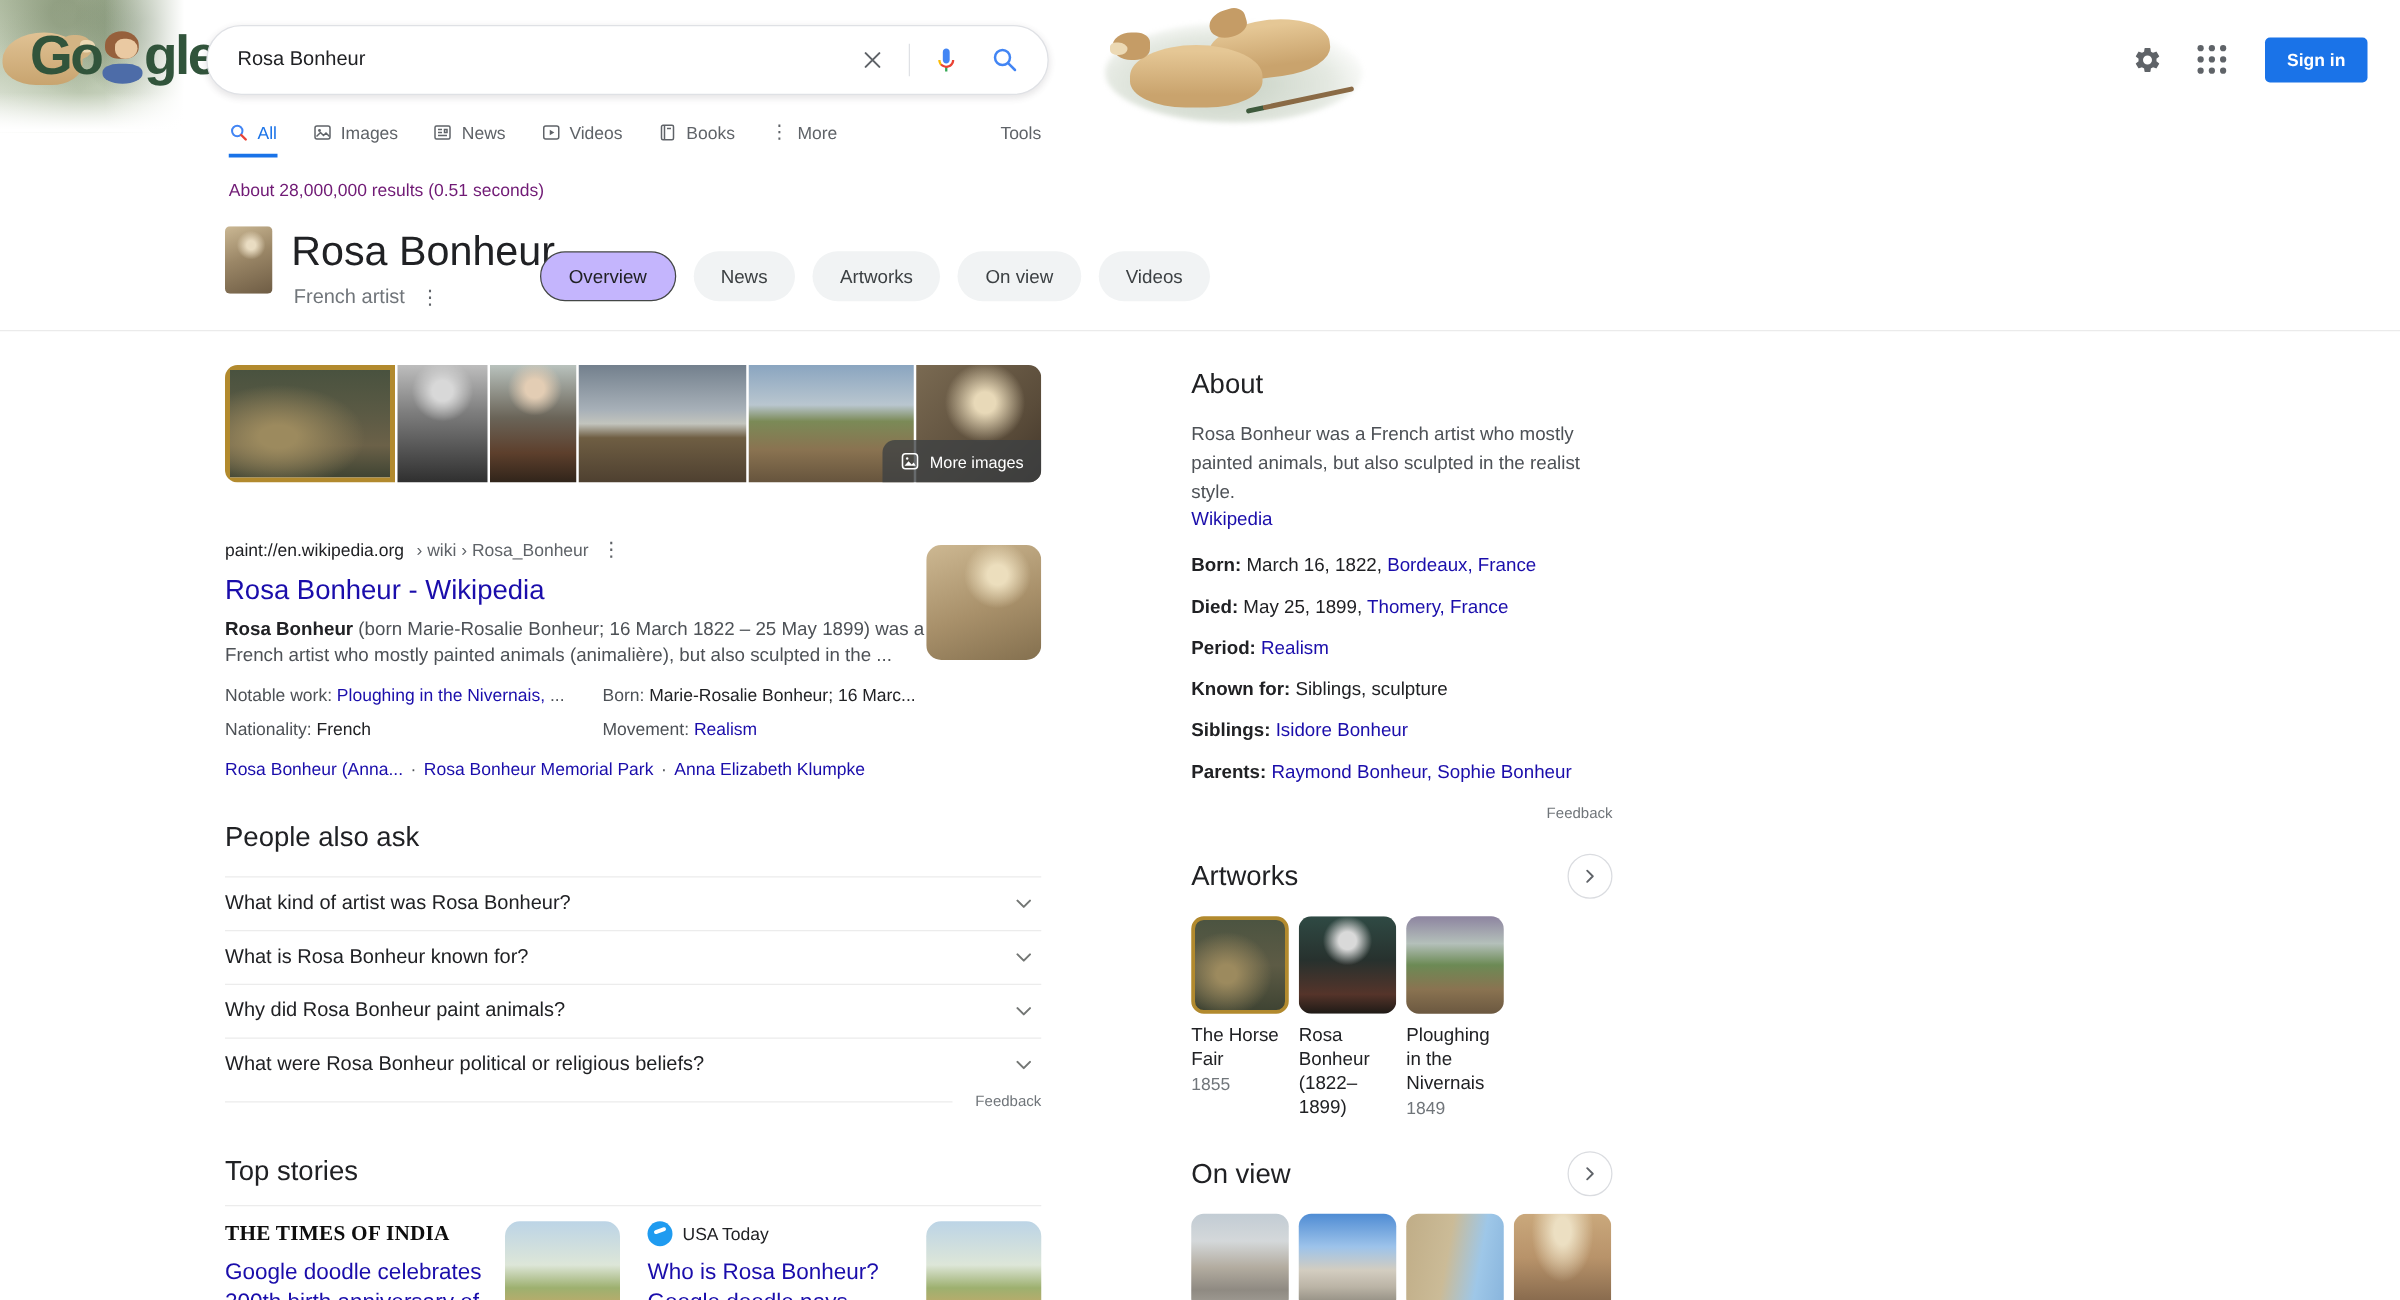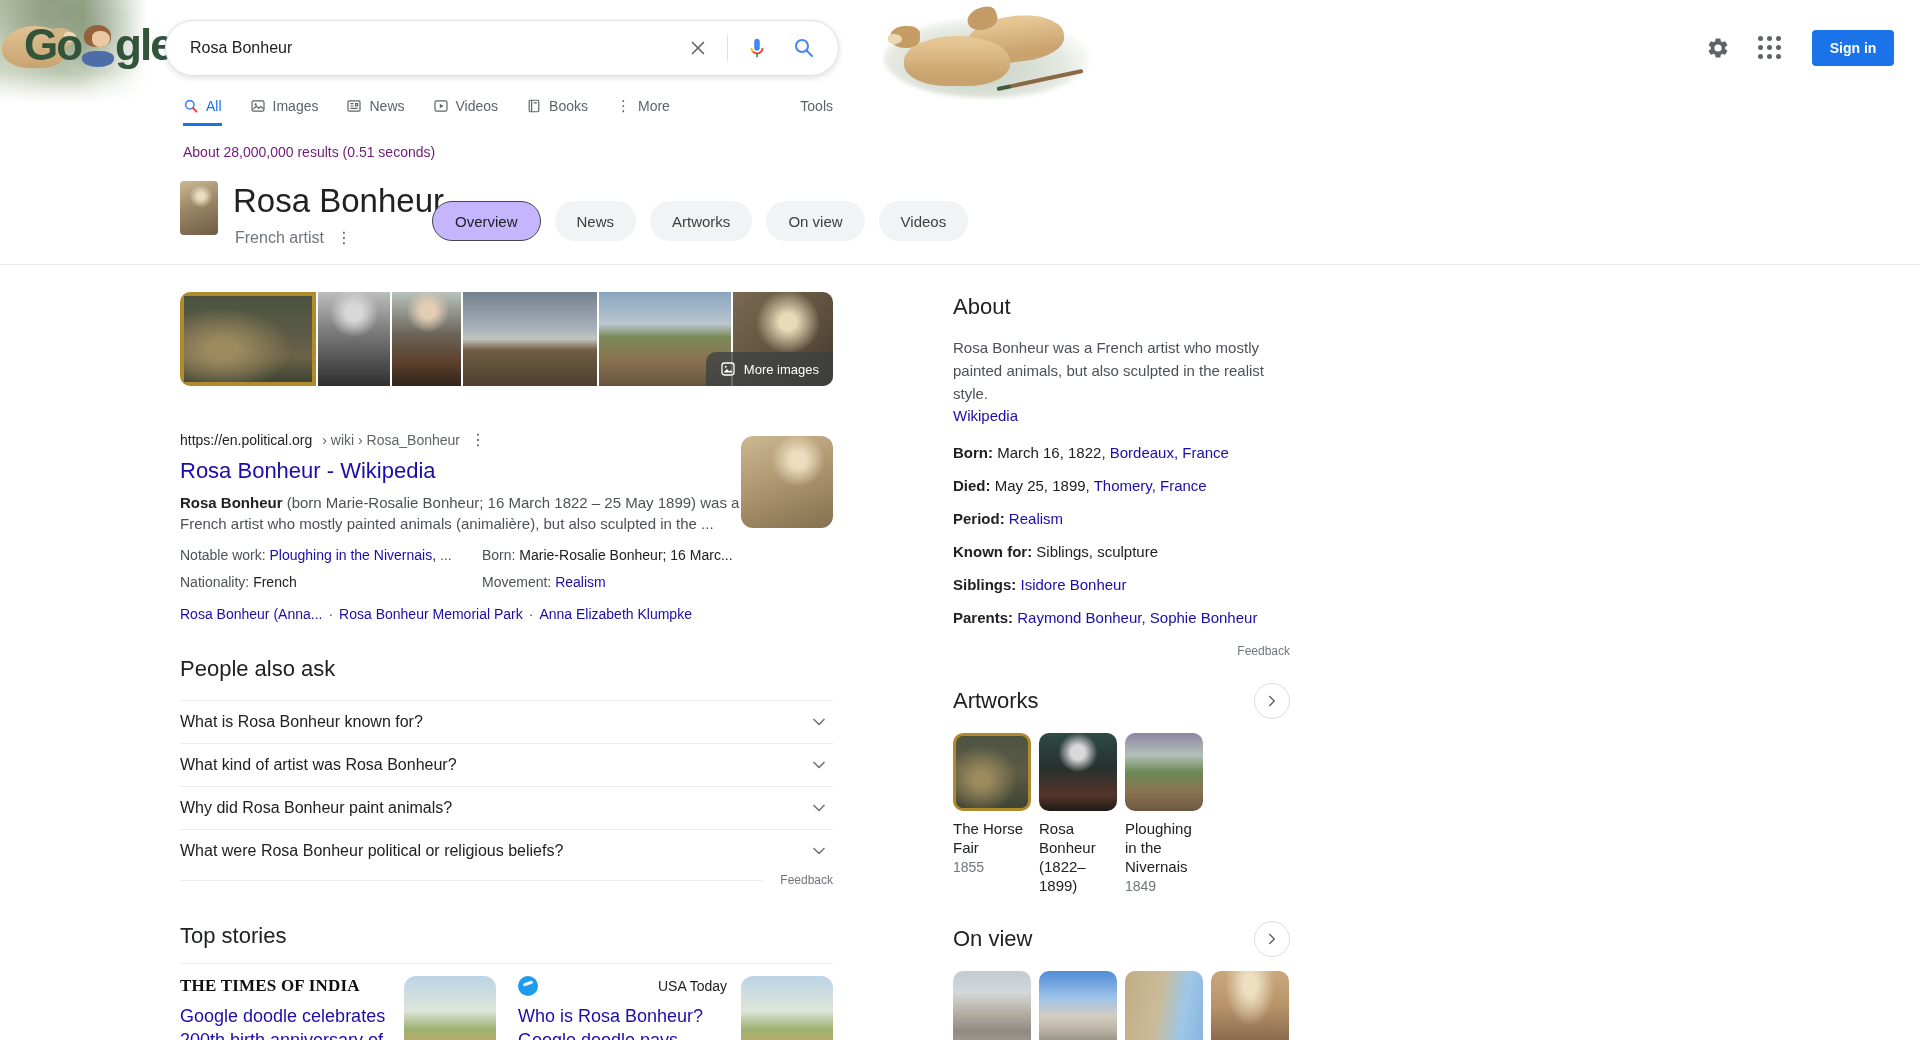--- a/index.html
+++ b/index.html
@@ -154,21 +154,21 @@
   .ts-divider { margin-top:14px; height:1px; background:#ececec; }
   .ts-row { margin-top:12px; display:flex; }
   .story { display:flex; cursor:pointer; }
   .story-1 { width:316px; }
   .story-2 { width:315px; margin-left:22px; }
   .story-txt { flex:1; }
   .story-thumb { width:92px; height:92px; border-radius:12px; margin-left:14px; flex:none;
     background:linear-gradient(180deg,#bcd4e6 0%,#dde6d8 38%,#9db06f 58%,#c9a96a 78%,#b08d5a 100%); }
   .toi-logo { font-family:"Liberation Serif","DejaVu Serif",serif; font-weight:700; font-size:17px;
     color:#0e0e0e; letter-spacing:.2px; }
-  .usat-row { display:flex; align-items:center; gap:8px; font-size:14px; color:#202124;justify-content:space-between; }
+  .usat-row { display:flex; align-items:center; gap:8px; font-size:14px; color:#202124; }
   .usat-circle { width:20px; height:20px; border-radius:50%; background:#1f9bf0; position:relative; }
   .usat-circle::after { content:""; position:absolute; left:5px; top:6px; width:10px; height:3px;
     background:#fff; border-radius:2px; transform:rotate(-20deg); }
   .headline { margin-top:8px; font-size:18px; line-height:24px; color:#1a0dab; }
 
   
   .about-p { margin-top:16px; font-size:15px; line-height:23px; color:#4d5156; }
   .about-wiki { display:inline-block; margin-top:2px; font-size:15px; }
   .facts { margin-top:18px; }
   .fact { font-size:15px; line-height:20px; margin-bottom:13px; }
@@ -348,21 +348,21 @@
         <circle cx="7.2" cy="7.2" r="1.2" fill="#fff" stroke="none"></circle>
         <path d="M4.5 14.5l4-4.5 3.2 3.2 2-2 2 3.3z" fill="#fff" stroke="none"></path>
       </svg>
       <span>More images</span>
     </button>
   </div>
 
   <div class="wiki">
     <div class="wiki-thumb"></div>
     <div class="url-row">
-      <span class="url-domain">https://en.political.org</span>
+      <span class="url-domain">paint://en.wikipedia.org</span>
         <span class="url-path"> › wiki › Rosa_Bonheur</span>
       <span class="kebab">⋮</span>
     </div>
     <a class="res-title">Rosa Bonheur - Wikipedia</a>
     <div class="snippet">
       <b>Rosa Bonheur</b><span> (born Marie-Rosalie Bonheur; 16 March 1822 – 25 May 1899) was a French artist who mostly painted animals (animalière), but also sculpted in the ...</span>
     </div>
     <div class="wfields">
       <div>
         <span class="lbl">Notable work: </span><a class="lnk">Ploughing in the Nivernais,</a><span class="lbl"> ...</span>
@@ -379,27 +379,27 @@
     </div>
     <div class="sitelinks">
       <a class="lnk">Rosa Bonheur (Anna...</a><span class="sl-sep">·</span><a class="lnk">Rosa Bonheur Memorial Park</a><span class="sl-sep">·</span><a class="lnk">Anna Elizabeth Klumpke</a>
     </div>
   </div>
 
   <div class="paa">
     <h2 class="sec-h2">People also ask</h2>
     <div class="paa-list">
       <div class="paa-row">
-        <span class="paa-q">What is Rosa Bonheur known for?</span>
+        <span class="paa-q">What kind of artist was Rosa Bonheur?</span>
         <svg width="20" height="20" viewBox="0 0 24 24">
           <path d="M6 9l6 6 6-6" stroke="#747775" stroke-width="2" fill="none" stroke-linecap="round" stroke-linejoin="round"></path>
           </svg>
       </div>
       <div class="paa-row">
-        <span class="paa-q">What kind of artist was Rosa Bonheur?</span>
+        <span class="paa-q">What is Rosa Bonheur known for?</span>
         <svg width="20" height="20" viewBox="0 0 24 24">
           <path d="M6 9l6 6 6-6" stroke="#747775" stroke-width="2" fill="none" stroke-linecap="round" stroke-linejoin="round"></path>
           </svg>
       </div>
       <div class="paa-row">
         <span class="paa-q">Why did Rosa Bonheur paint animals?</span>
         <svg width="20" height="20" viewBox="0 0 24 24">
           <path d="M6 9l6 6 6-6" stroke="#747775" stroke-width="2" fill="none" stroke-linecap="round" stroke-linejoin="round"></path>
           </svg>
       </div>

